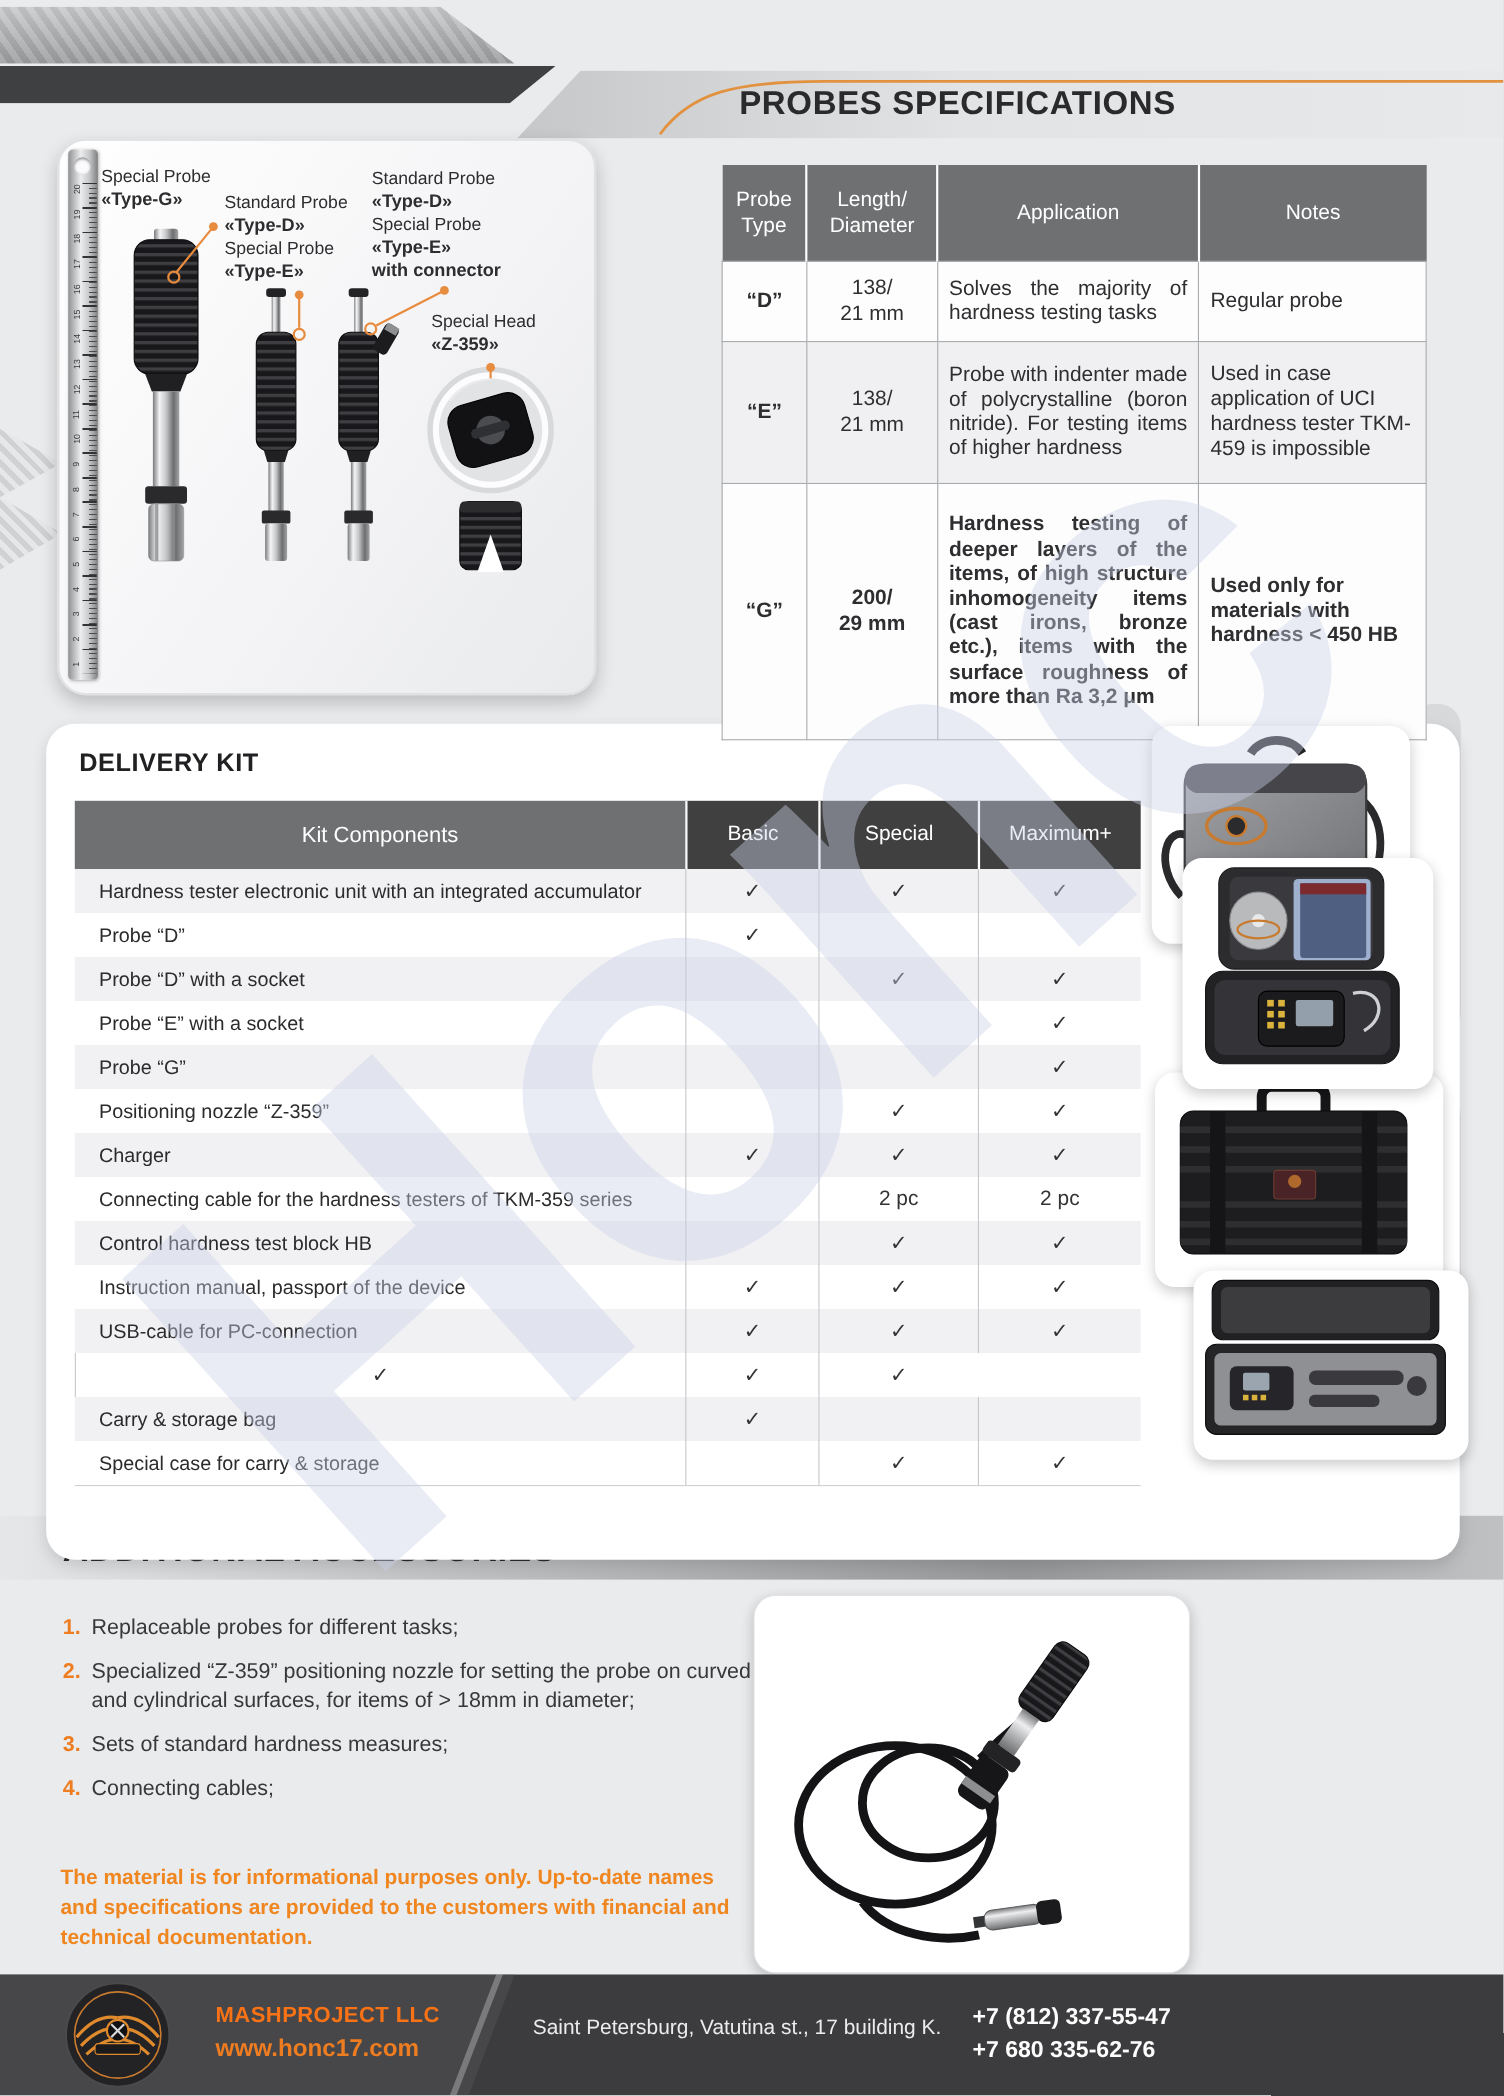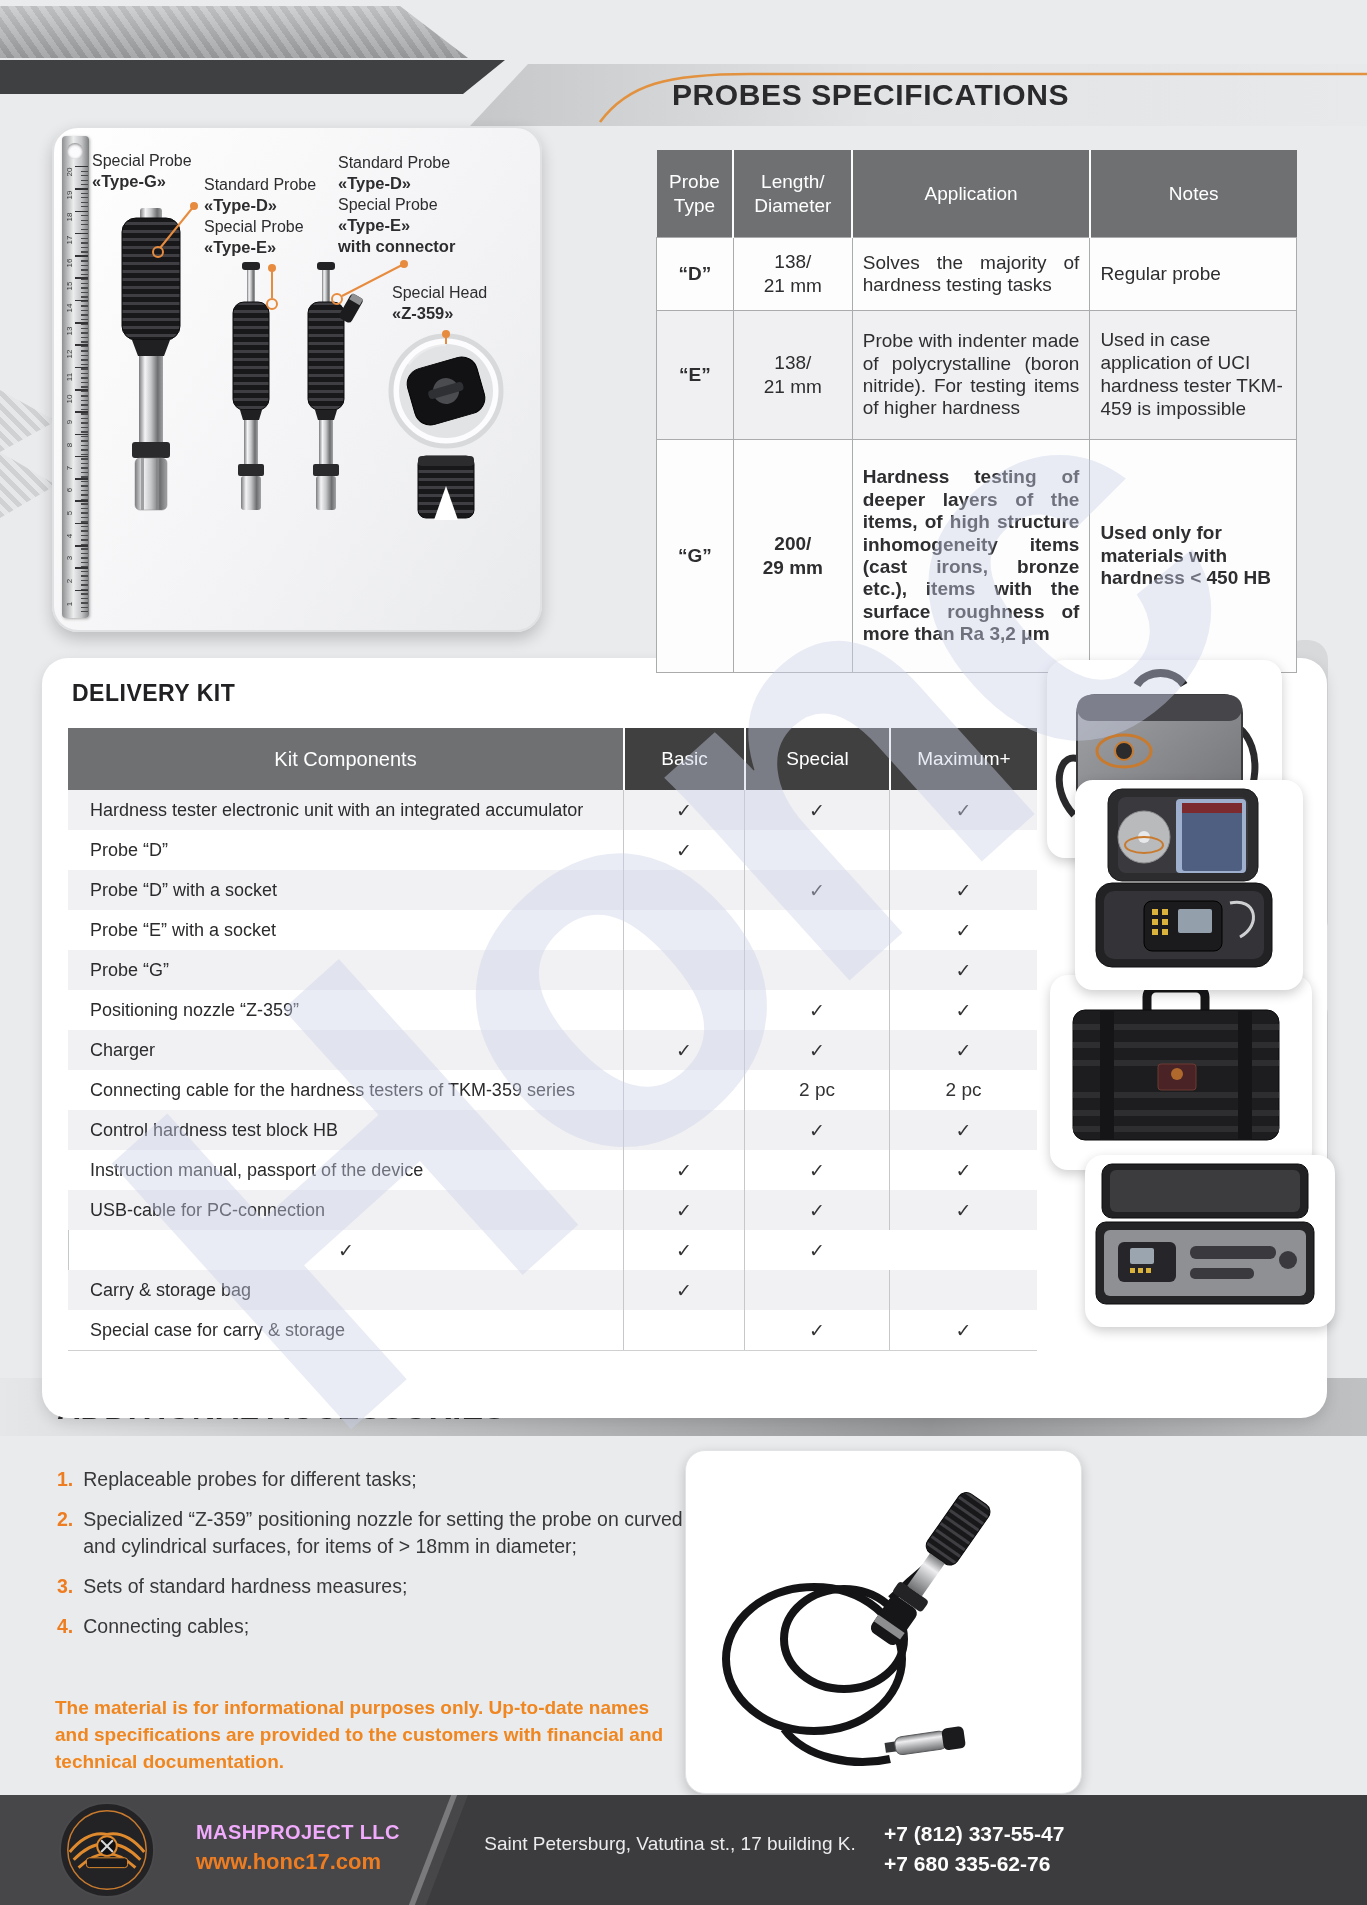--- a/index.html
+++ b/index.html
@@ -115,21 +115,21 @@
   .disclaimer{position:absolute;left:55px;top:1695px;width:612px;z-index:3;font-size:19px;
     font-weight:bold;color:#f0861f;line-height:1.42;}
 
   
   .footer{position:absolute;left:0;top:1795px;width:1367px;height:110px;background:#3c3b3d;z-index:10;}
   .footer-light{position:absolute;left:0;top:0;width:468px;height:110px;background:#474648;
     clip-path:polygon(0 0,100% 0,calc(100% - 42px) 100%,0 100%);}
   .footer-slash{position:absolute;left:430px;top:0;width:6px;height:110px;background:rgba(255,255,255,.28);
     transform:skewX(-21deg);}
   .footer-logo{position:absolute;left:58px;top:6px;width:98px;height:98px;}
-  .footer-company{position:absolute;left:196px;top:26px;font-size:20px;font-weight:bold;color:#f0abfc;letter-spacing:.4px;}
+  .footer-company{position:absolute;left:196px;top:26px;font-size:20px;font-weight:bold;color:#f97316;letter-spacing:.4px;}
   .footer-site{position:absolute;left:196px;top:54px;font-size:22px;font-weight:bold;color:#ee7d22;}
   .footer-address{position:absolute;left:470px;top:38px;width:400px;text-align:center;font-size:19px;color:#ececee;}
   .footer-phones{position:absolute;left:884px;top:24px;font-size:21px;font-weight:bold;color:#fdfdfd;line-height:1.45;}
 </style>
 </head>
 <body>
 
 <div class="page">
 
   <div class="band-silver"></div>

